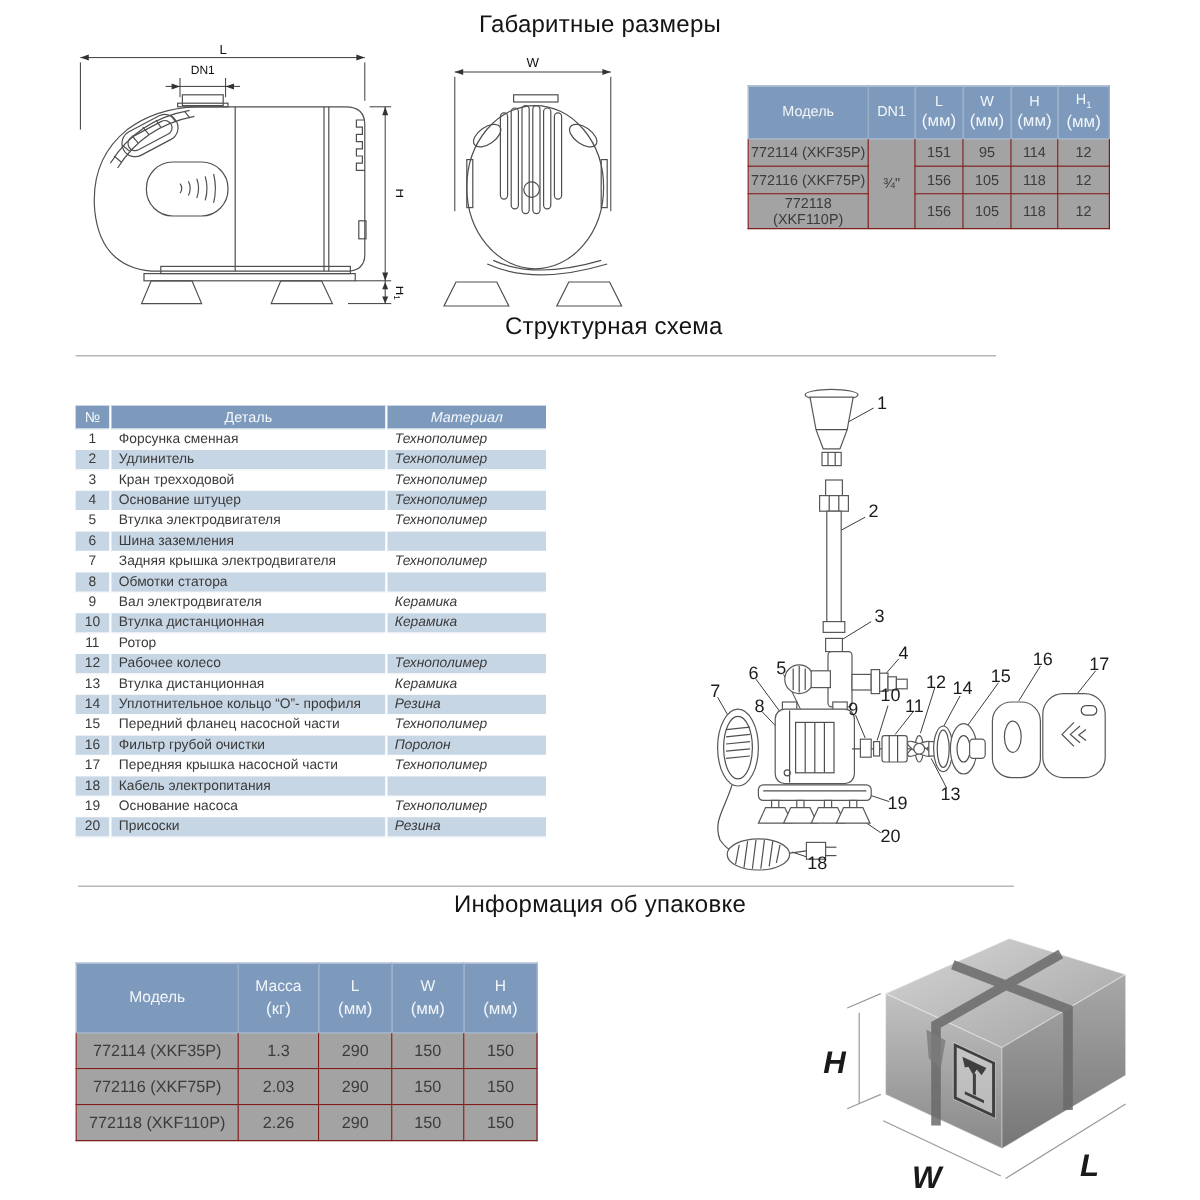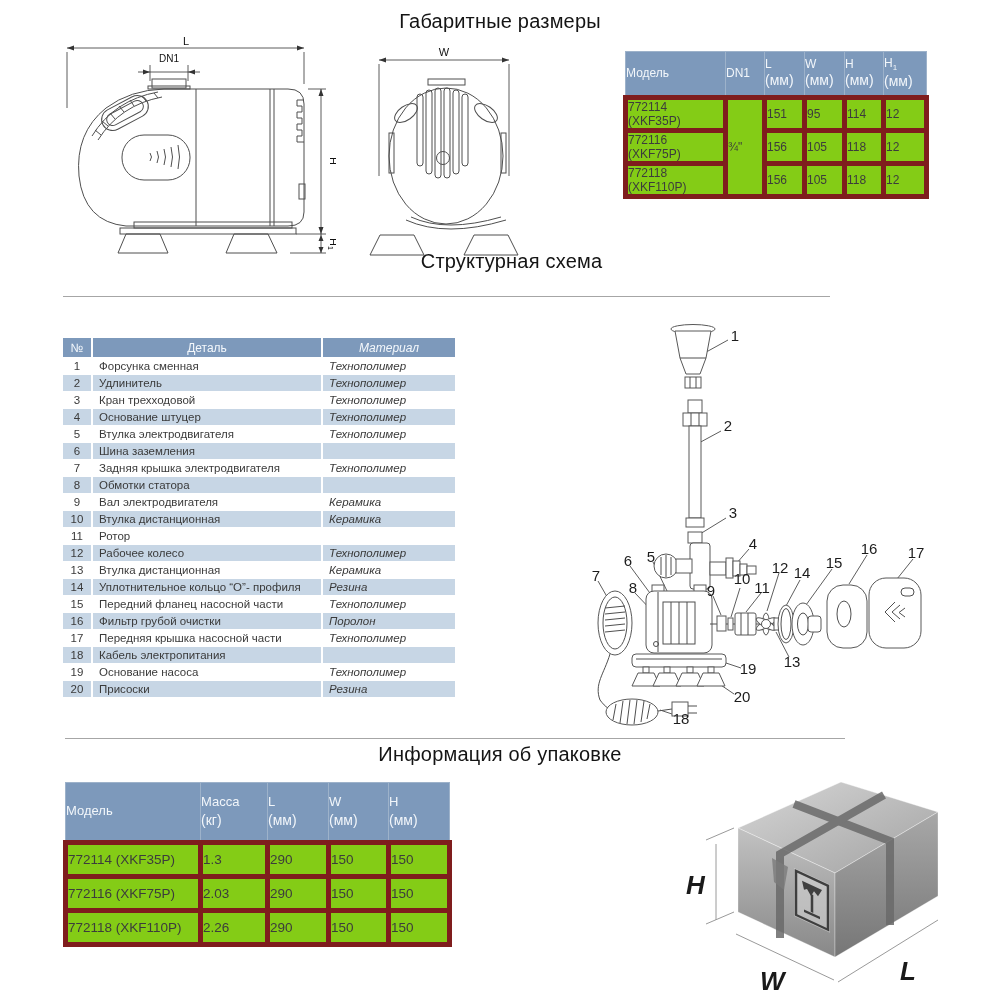--- a/index.html
+++ b/index.html
@@ -6,23 +6,23 @@
   body{
     width:1000px;height:1000px;position:relative;background:#fff;
     font-family:"Liberation Sans","DejaVu Sans",sans-serif;color:#222;overflow:hidden;
   }
   .abs{position:absolute;}
   .section-title{
     left:0;right:0;text-align:center;font-size:20px;font-weight:400;color:#141414;letter-spacing:.2px;
   }
   .rule{height:1px;background:#a6a6a6;}
   
-  table.grid{border-collapse:collapse;table-layout:fixed;text-align:left;color:#3c3c3c;}
+  table.grid{border-collapse:collapse;table-layout:fixed;text-align:center;color:#3c3c3c;margin-top:20px;}
   table.grid th{background:#7d99bb;color:#f2f6fa;font-weight:normal;border:1px solid #9db2ca;padding:0;}
-  table.grid td{border:5px solid #7f1d1d;background:#84cc16;padding:0;}
+  table.grid td{border:1px solid #7f1d1d;background:#a3a3a3;padding:0;}
   table.dims{width:301px;font-size:12px;}
   table.dims th{height:43px;font-size:12px;line-height:1.25;}
   table.dims td{height:22px;}
   table.pack{width:384px;font-size:13.5px;}
   table.pack th{height:57px;font-size:13px;line-height:1.3;}
   table.pack td{height:29px;}
   .unit{font-size:14px;}
   sub{font-size:8px;}
   
   table.parts{border-collapse:separate;border-spacing:0;table-layout:fixed;width:392px;font-size:11.5px;color:#3a3a3a;}
@@ -197,21 +197,21 @@
     <tr>
       <td>772118 (XKF110P)</td>
       <td>156</td>
       <td>105</td>
       <td>118</td>
       <td>12</td>
     </tr>
   </tbody>
 </table>
 
-<div class="abs section-title" style="top:250px;margin-left:23px;">Структурная схема</div>
+<div class="abs section-title" style="top:261px;margin-left:23px;">Структурная схема</div>
 <div class="abs rule" style="left:63px;top:296px;width:767px;"></div>
 
 <table class="parts abs" style="left:63px;top:338px;">
   <colgroup>
       <col style="width:30px">
       <col style="width:230px">
       <col style="width:132px">
     </colgroup>
   <thead>
     <tr>

